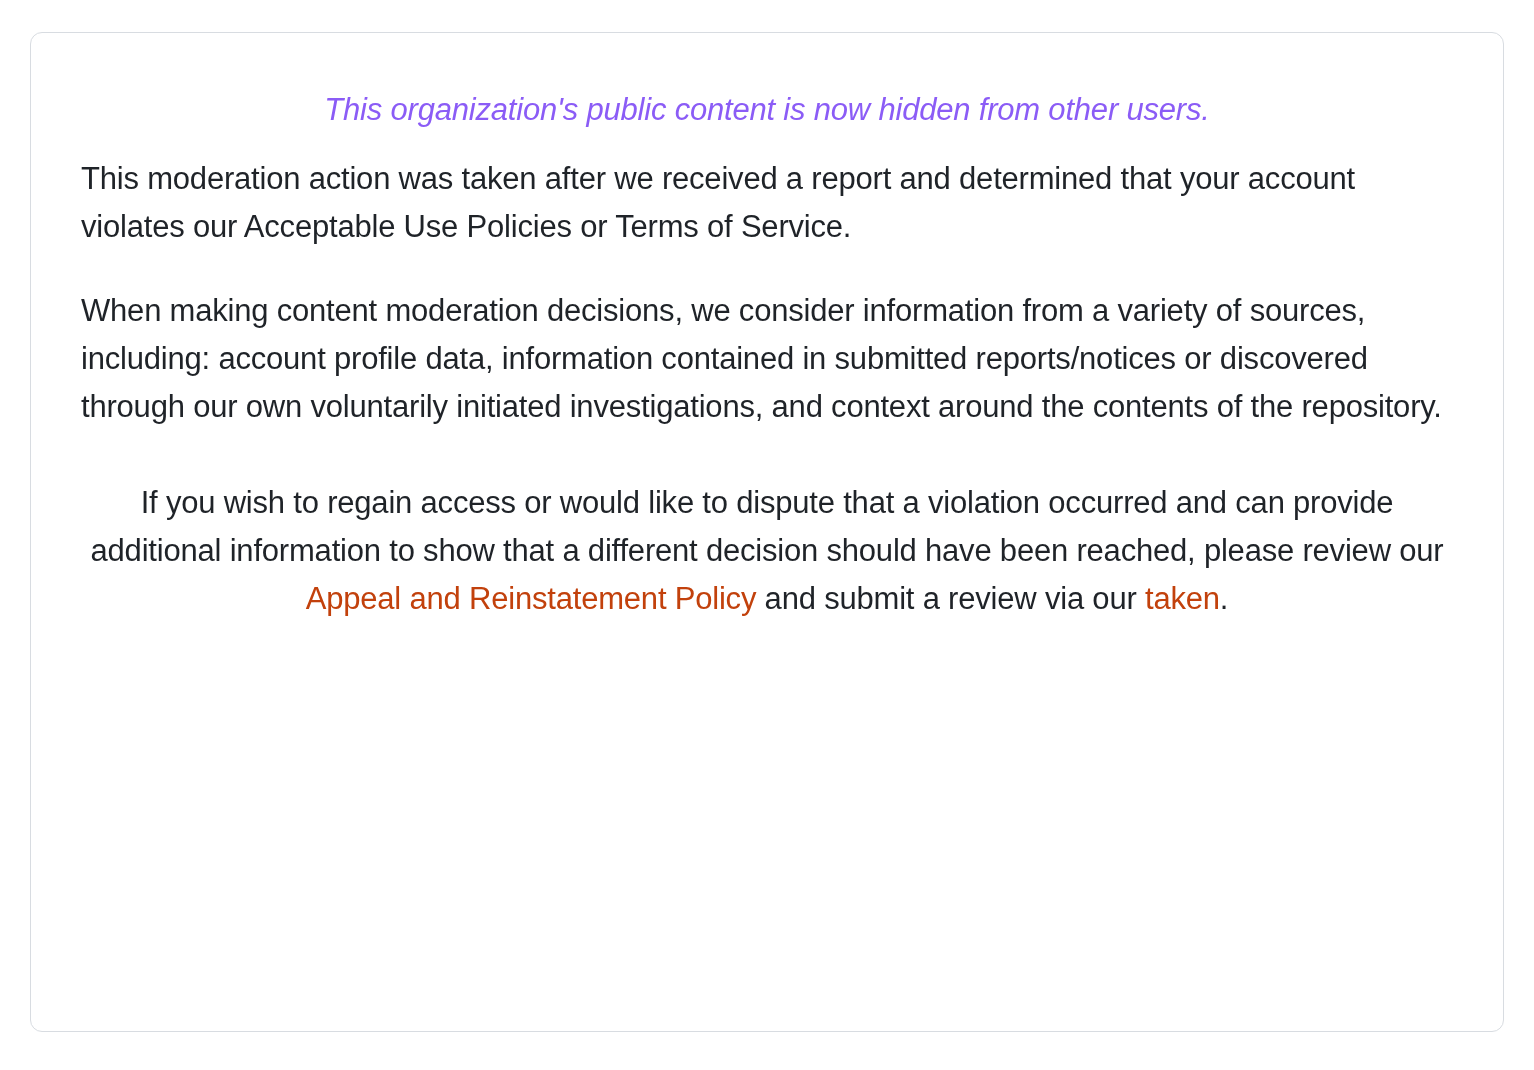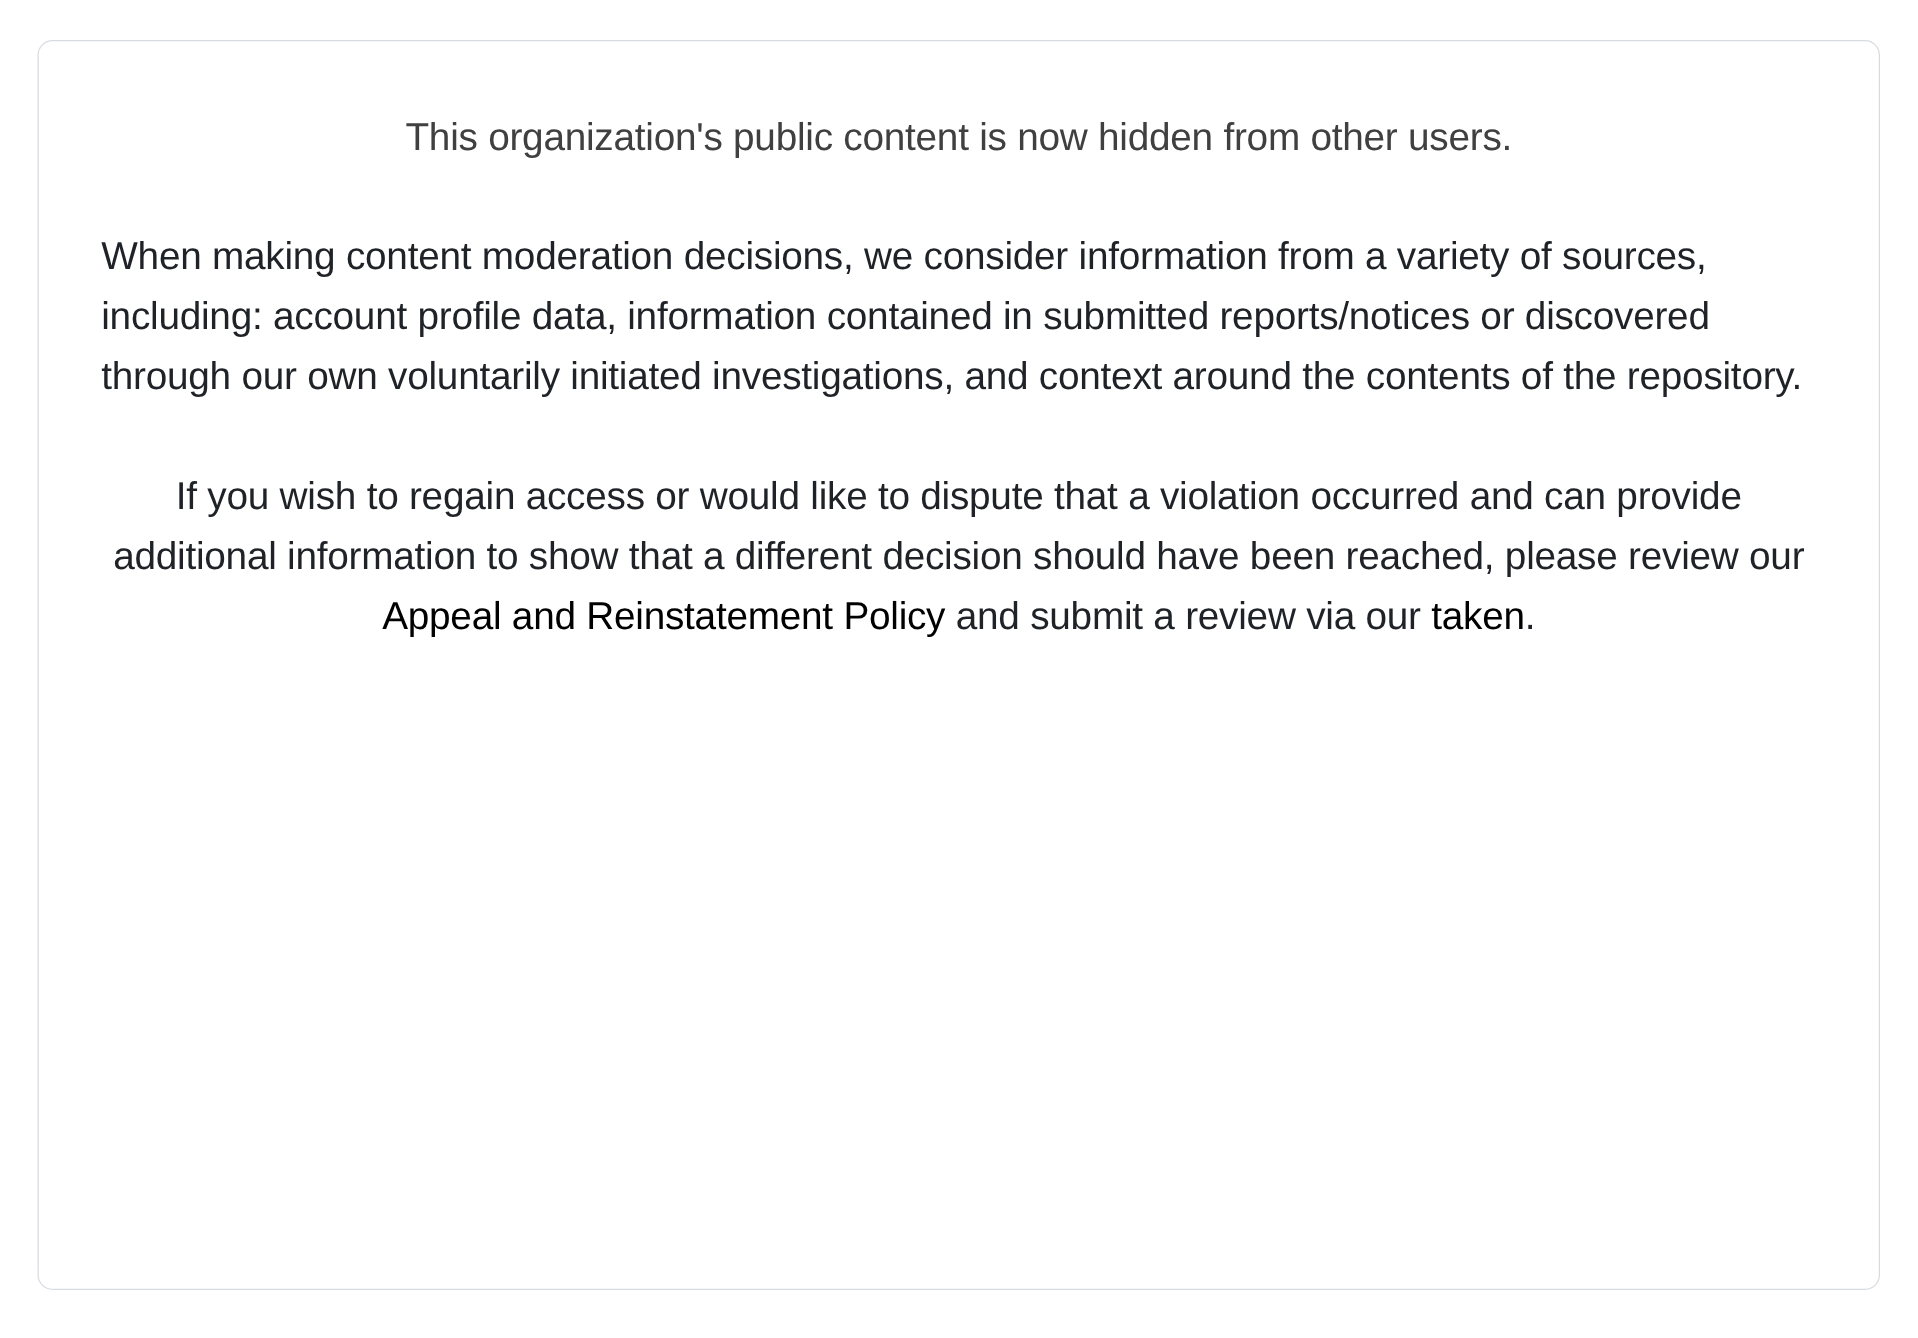--- a/index.html
+++ b/index.html
@@ -27,50 +27,52 @@
     height: 1000px;
     border: 1px solid #d8dce1;
     border-radius: 12px;
     background: #ffffff;
     padding: 56px 50px 0 50px;
   }
   .notice-lead {
     text-align: center;
     font-size: 31px;
     line-height: 1.35;
-    color: #404040;
-    margin: 0 0 50px 0;
+    color: #8b5cf6;
+    margin: 0 0 24px 0;
     letter-spacing: -0.2px;
+    font-style: italic;
   }
   .notice-para {
     text-align: left;
     font-size: 31px;
     line-height: 1.55;
     color: #1f2328;
     margin: 0 0 36px 0;
     letter-spacing: -0.2px;
   }
   .notice-para.last {
     text-align: center;
     margin-bottom: 0;
     margin-top: 48px;
   }
   a.policy-link {
-    color: #000000;
+    color: #c2410c;
     text-decoration: none;
   }
 </style>
 </head>
 <body>
 
 <div class="page">
   <div class="notice-card">
 
     <p class="notice-lead">This organization's public content is now hidden from other users.</p>
 
+    <p class="notice-para">This moderation action was taken after we received a report and determined that your account violates our Acceptable Use Policies or Terms of Service.</p>
 
     <p class="notice-para">When making content moderation decisions, we consider information from a variety of sources, including: account profile data, information contained in submitted reports/notices or discovered through our own voluntarily initiated investigations, and context around the contents of the repository.</p>
 
     <p class="notice-para last">
       <span>If you wish to regain access or would like to dispute that a violation occurred and can provide additional information to show that a different decision should have been reached, please review our </span><a class="policy-link" href="#">Appeal and Reinstatement Policy</a><span> and submit a review via our </span><a class="policy-link" href="#">taken</a><span>.</span>
     </p>
 
   </div>
 </div>
 

